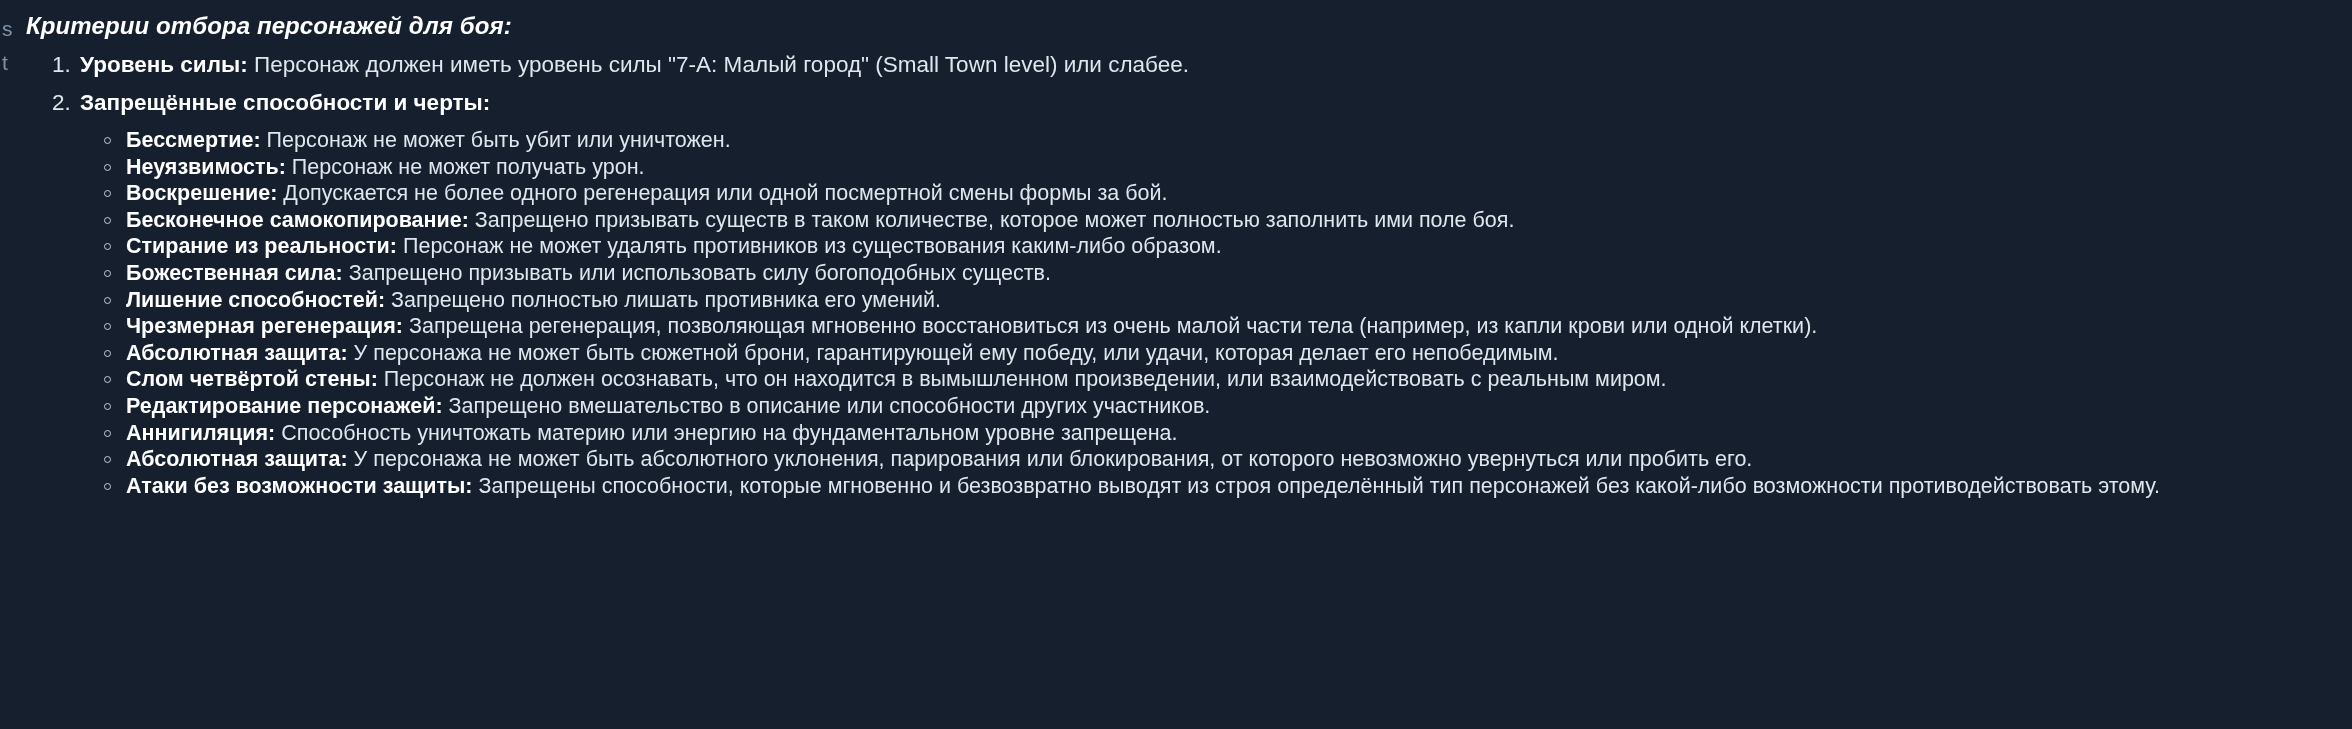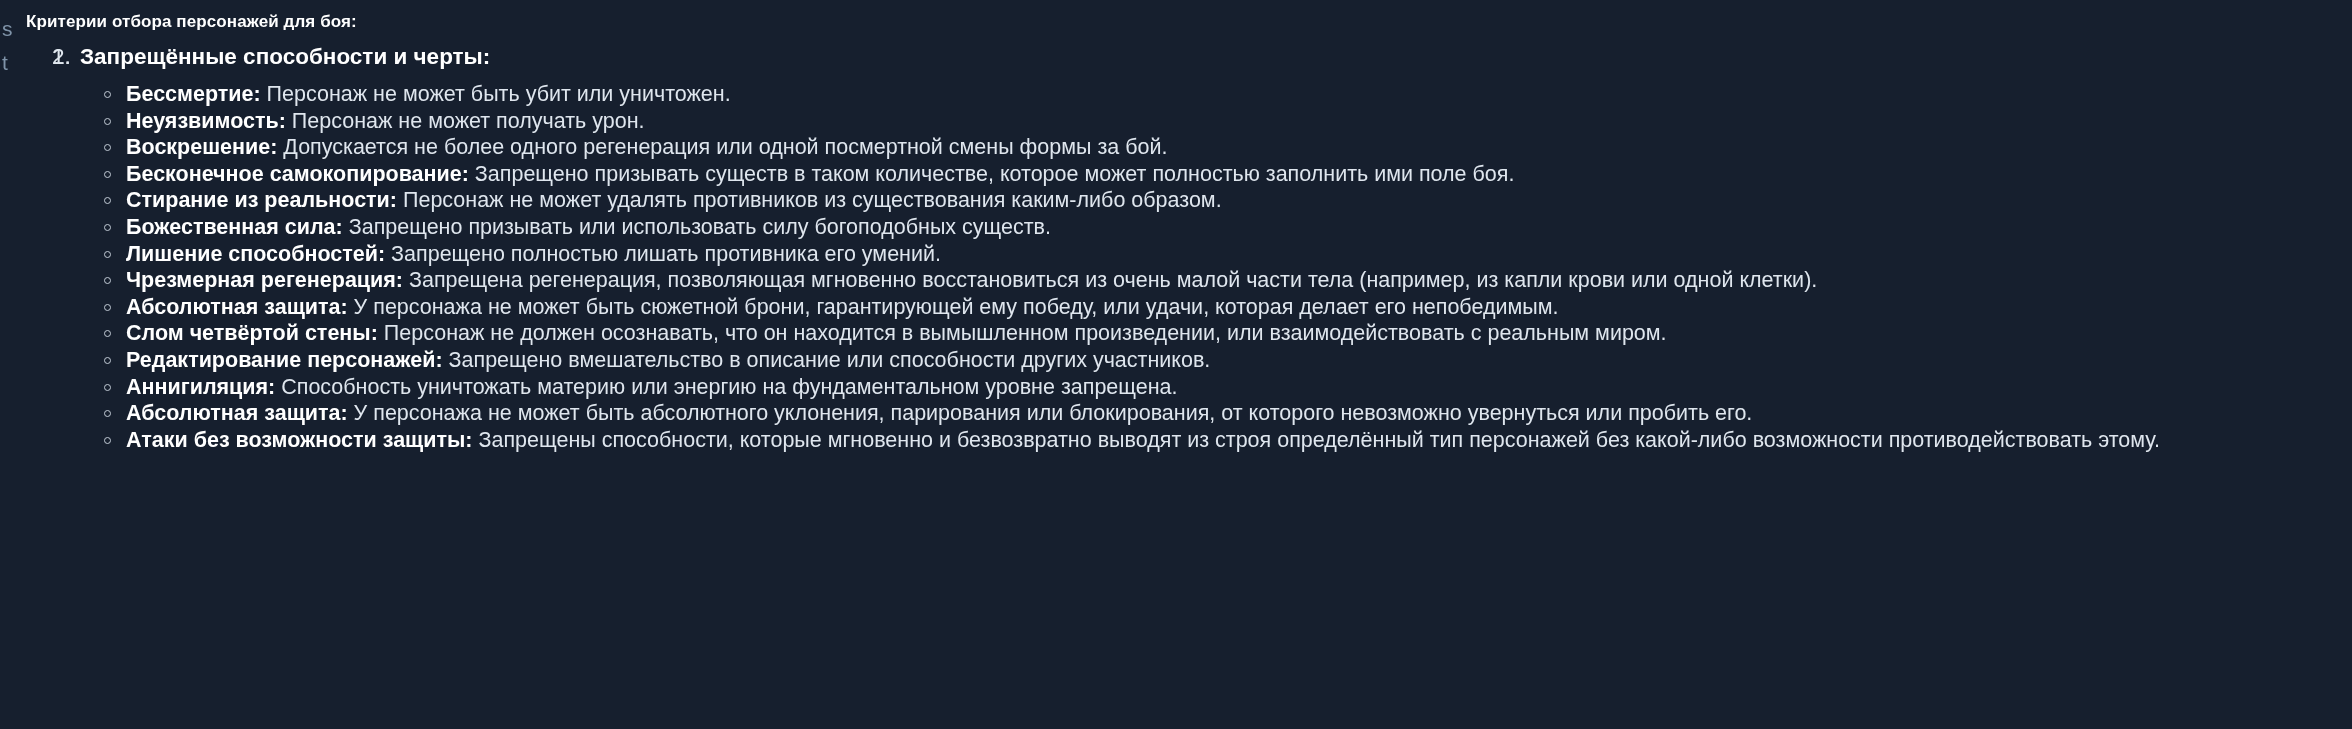--- a/index.html
+++ b/index.html
@@ -43,26 +43,27 @@
     top: 48px;
   }
   .content {
     position: absolute;
     left: 26px;
     top: 0;
     right: 0;
     padding-top: 12px;
   }
   .doc-title {
-    font-size: 17px;
+    font-size: 24px;
     font-weight: bold;
     color: #ffffff;
     letter-spacing: 0.1px;
     margin: 0 0 6px 0;
     padding-left: 0;
+    font-style: italic;
   }
   ol.main-list {
     list-style: none;
     margin: 0;
     padding: 0;
     counter-reset: mainitem;
   }
   ol.main-list > li {
     position: relative;
     margin: 0 0 0 0;
@@ -125,20 +126,21 @@
   </div>
 
   <div class="content">
 
     <div class="doc-title">Критерии отбора персонажей для боя:</div>
 
     <ol class="main-list">
 
       <li>
         <span class="marker">1.</span>
+        <span class="li-text"><span class="b">Уровень силы:</span><span> Персонаж должен иметь уровень силы "7-А: Малый город" (Small Town level) или слабее.</span></span>
       </li>
 
       <li>
         <span class="marker">2.</span>
         <span class="li-text"><span class="b">Запрещённые способности и черты:</span><span></span></span>
 
         <ul class="sub-list">
           <li>
             <span class="circle"></span>
             <span class="sub-text"><span class="b">Бессмертие:</span><span> Персонаж не может быть убит или уничтожен.</span></span>

